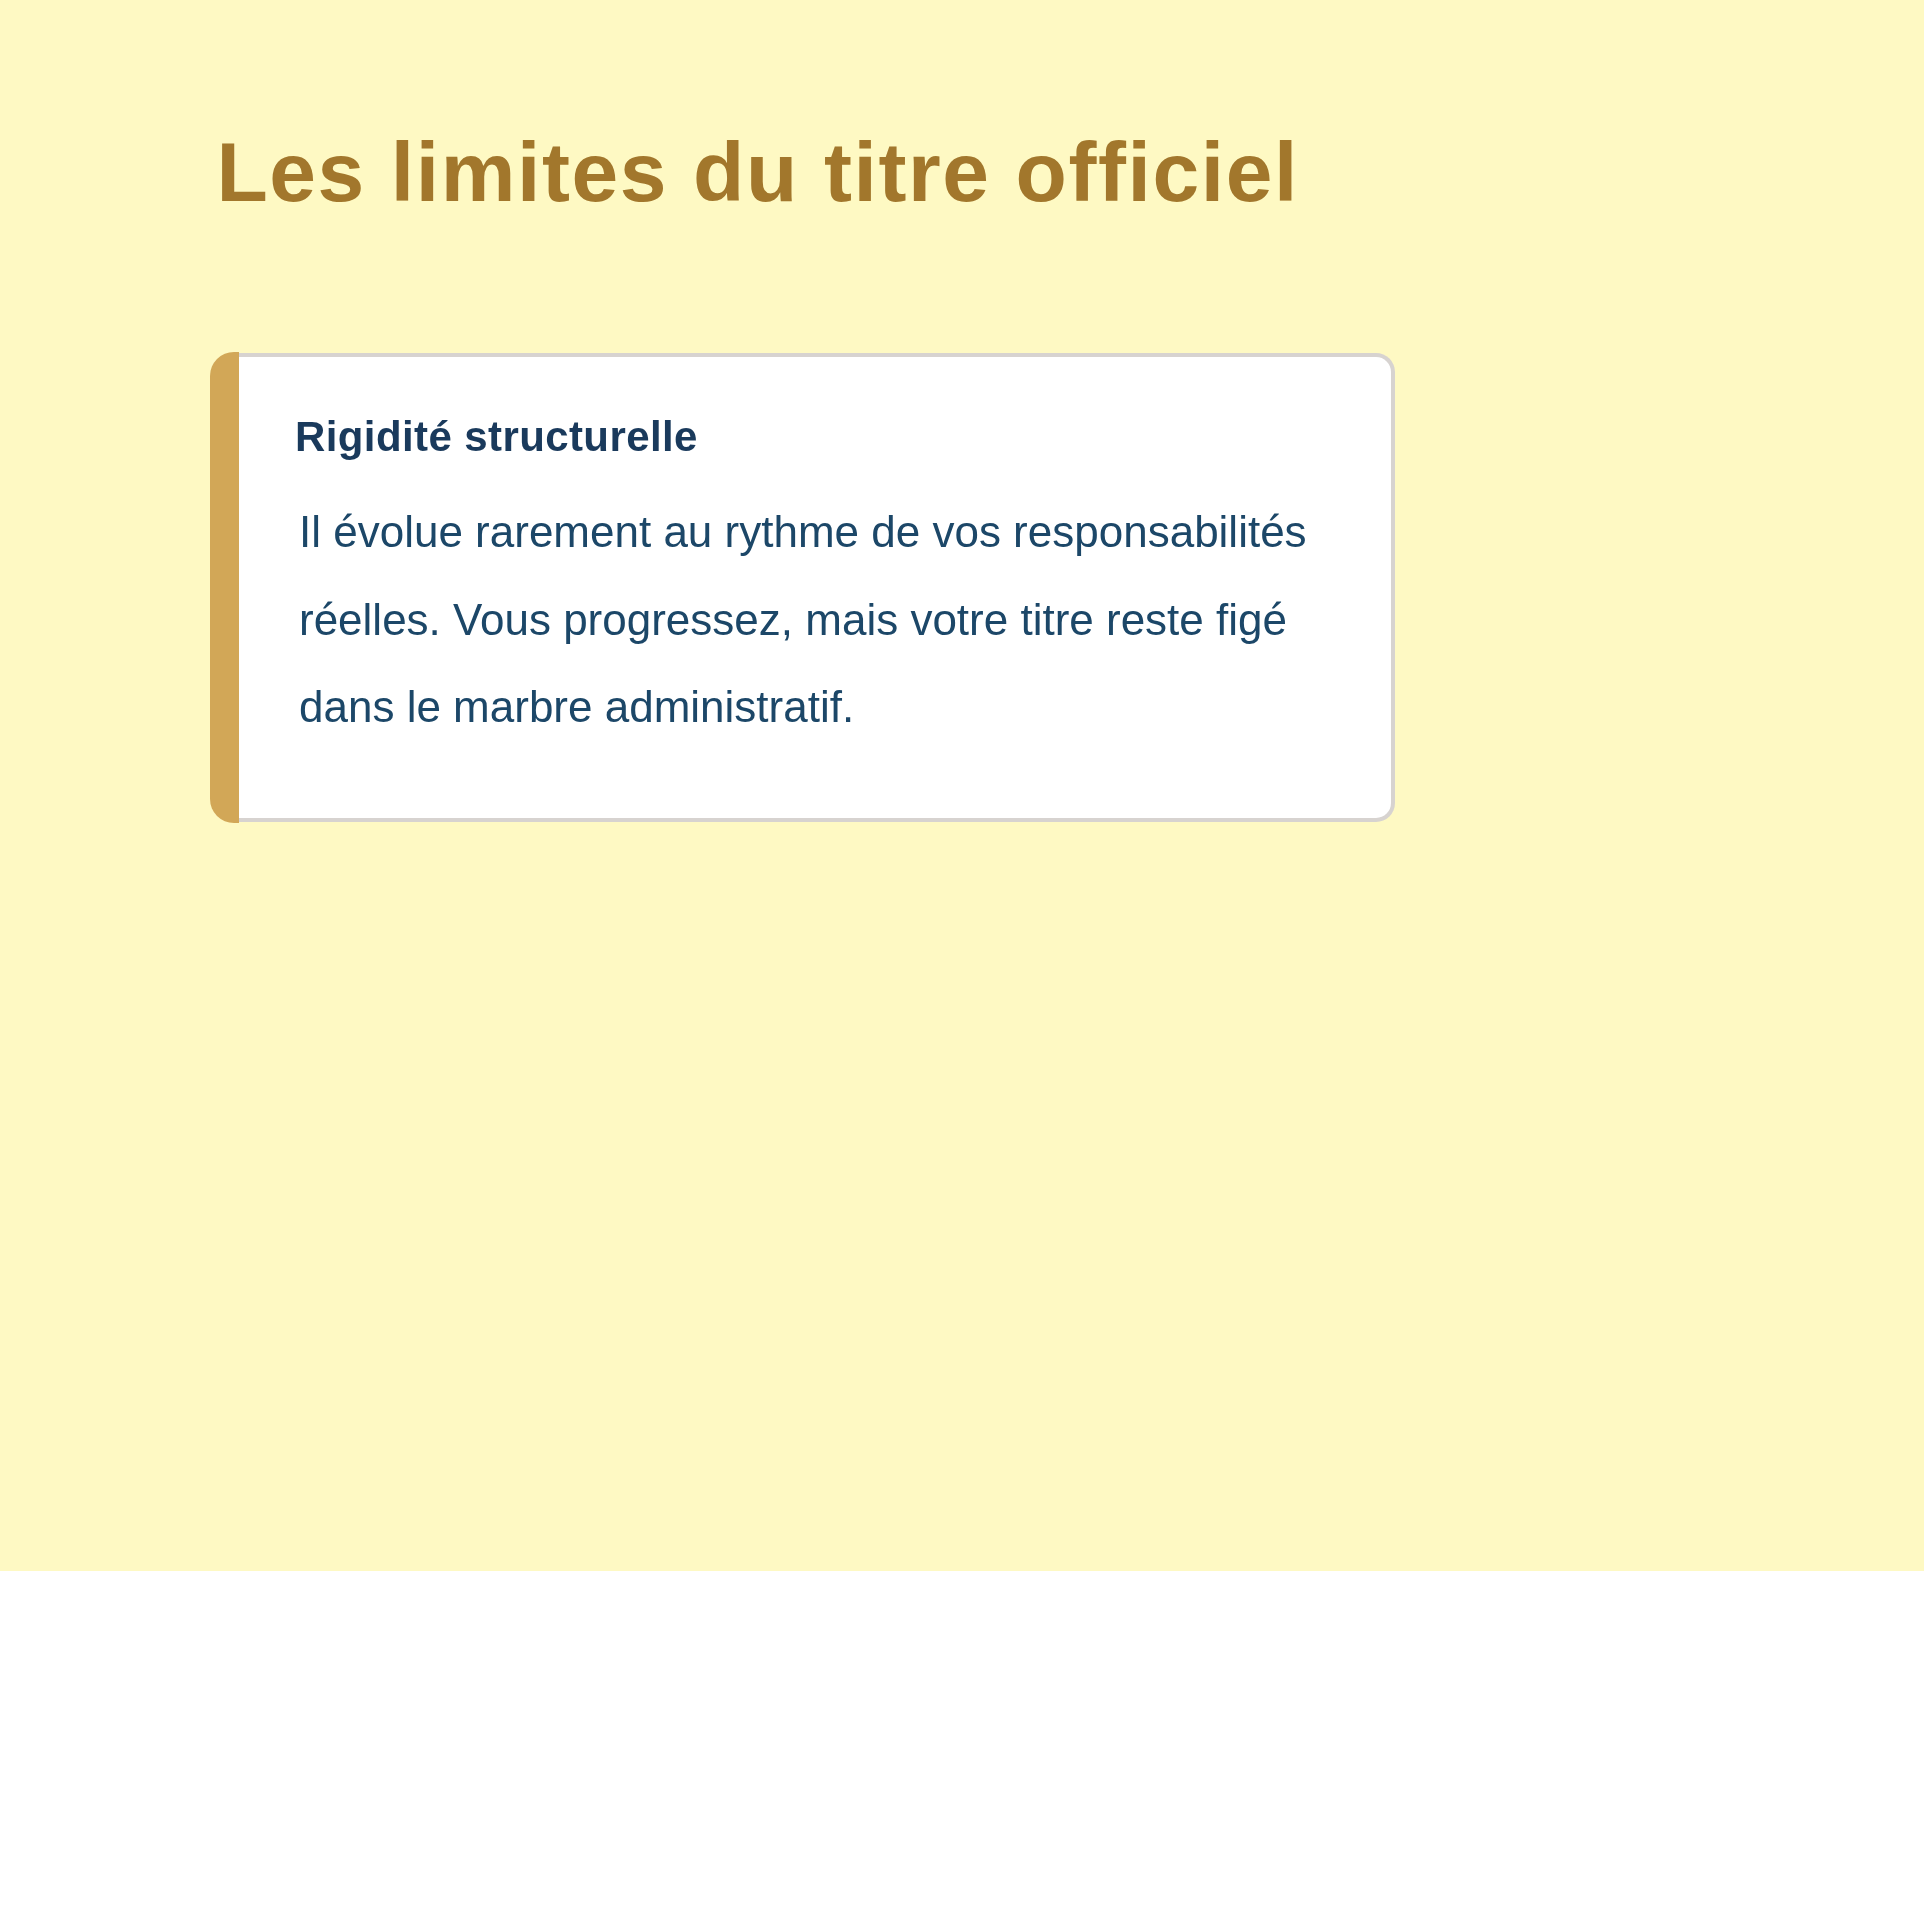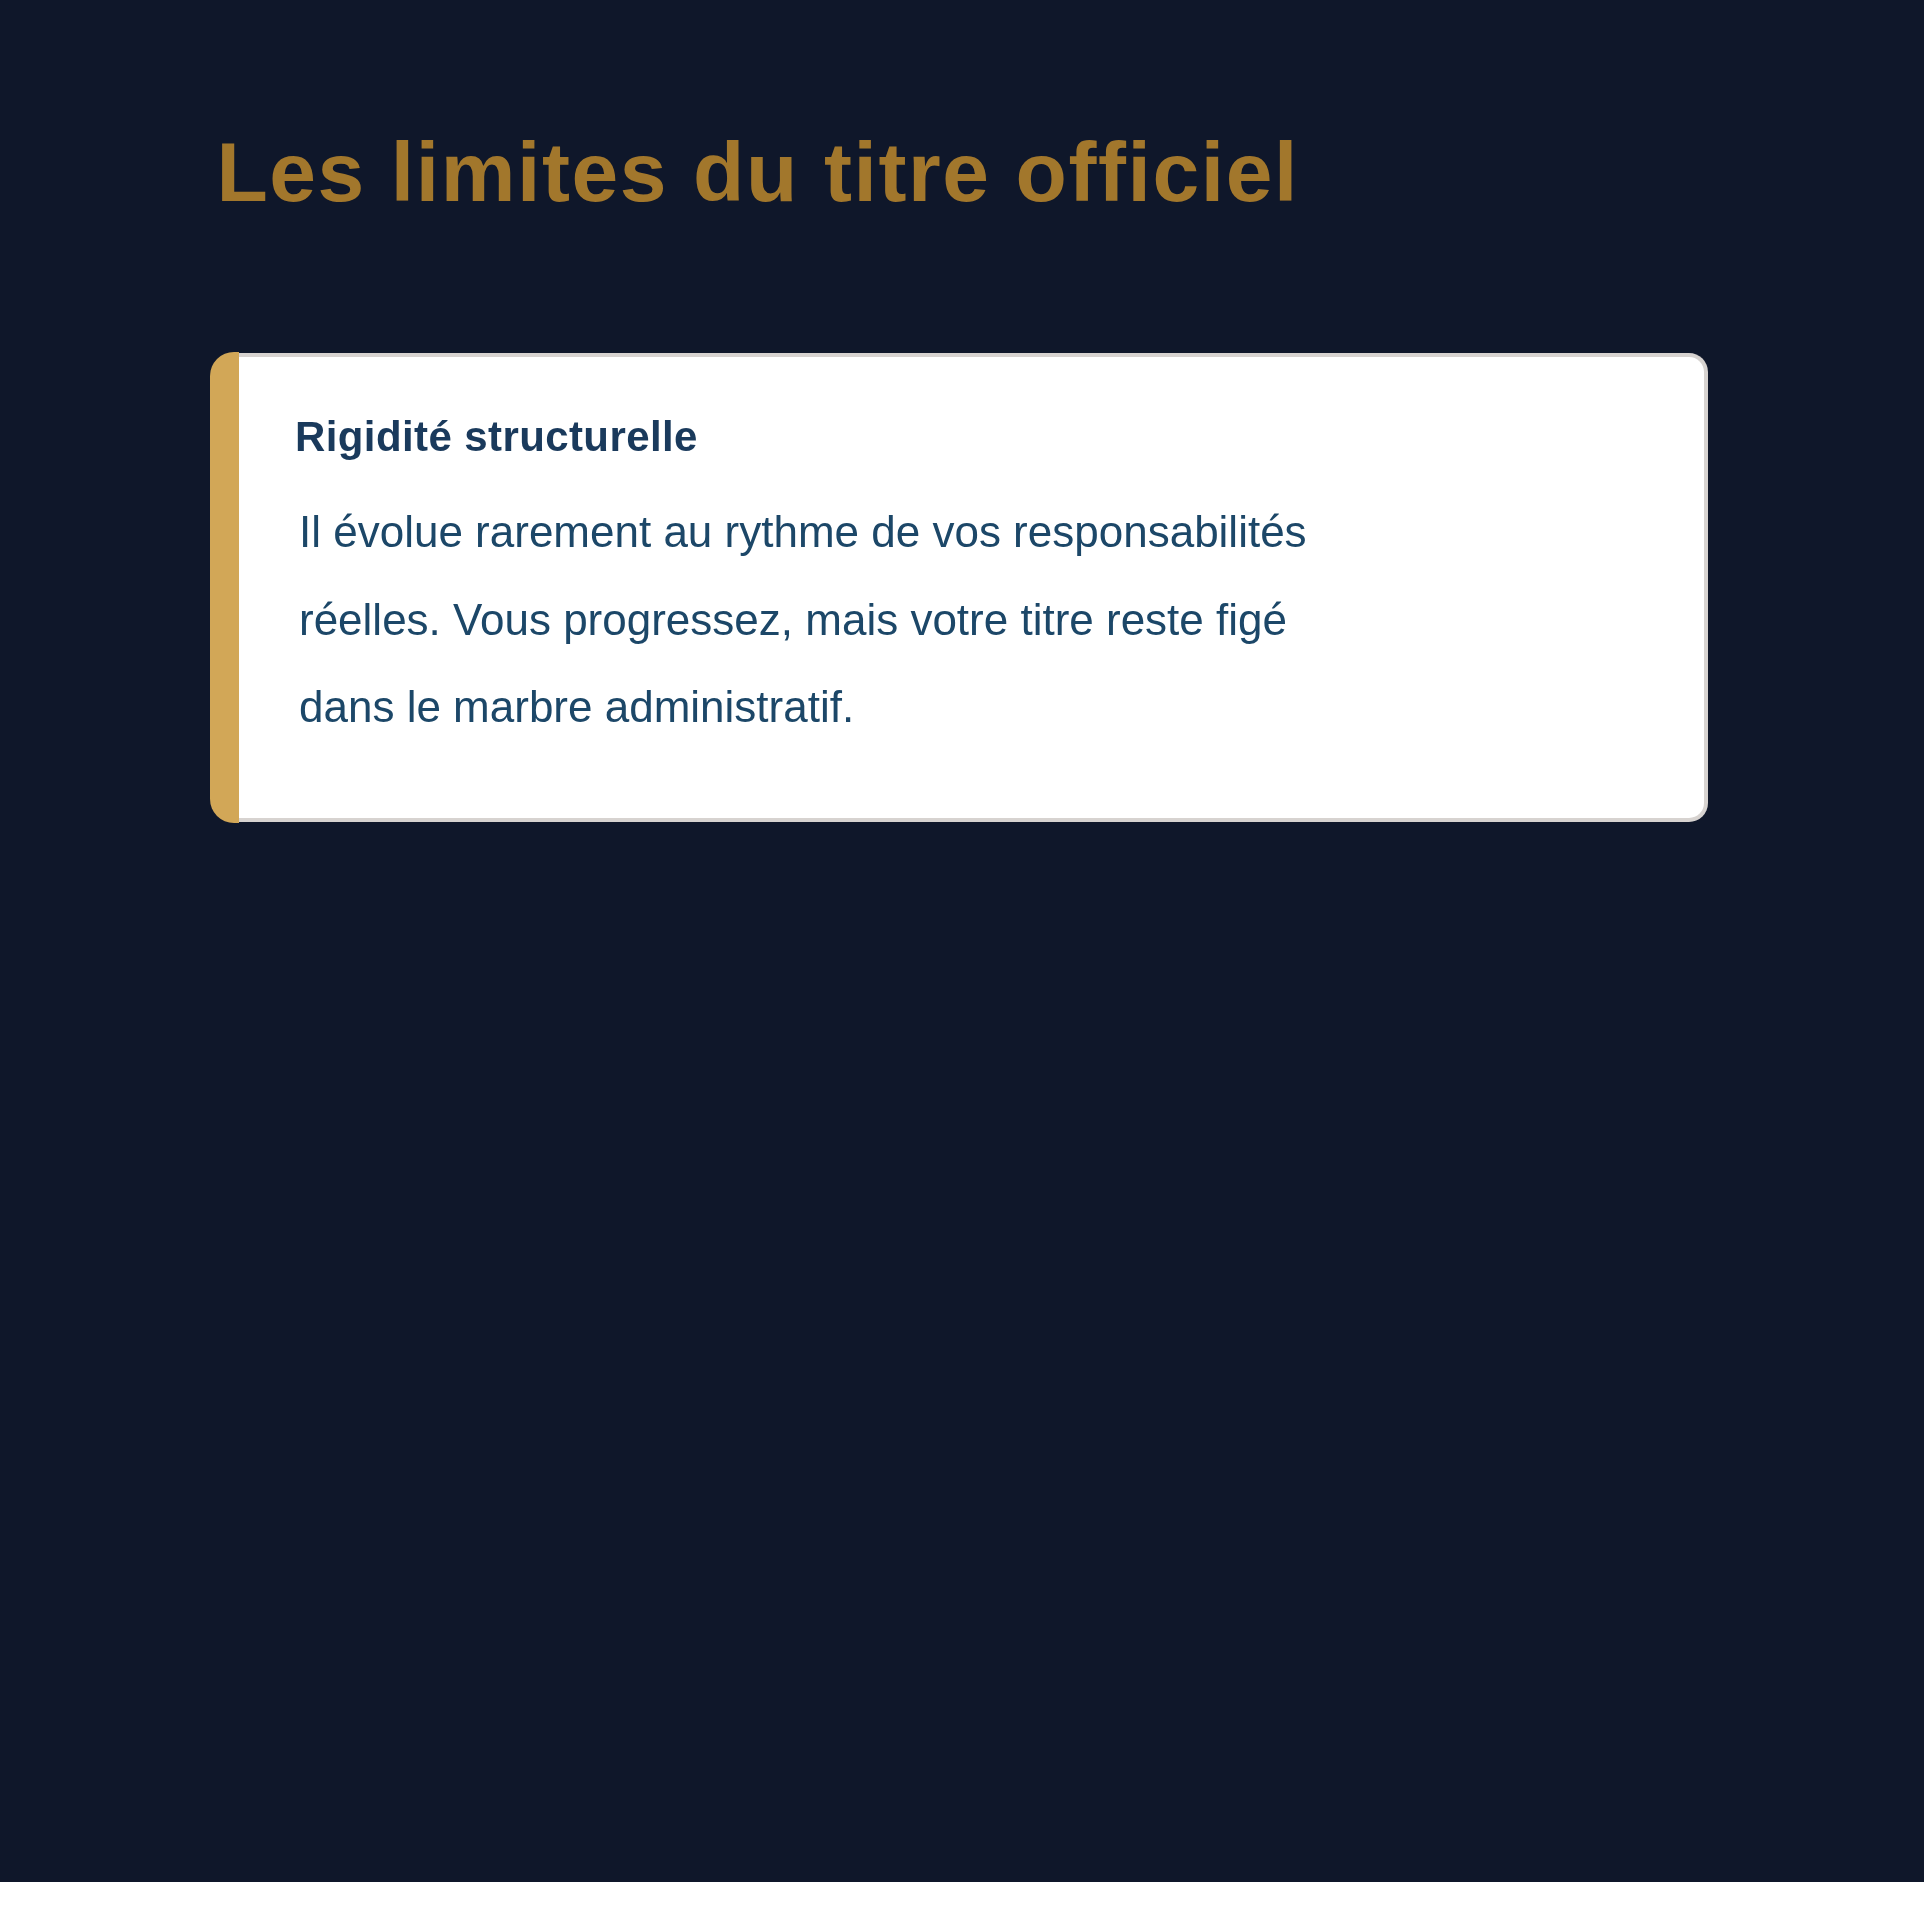--- a/index.html
+++ b/index.html
@@ -4,38 +4,38 @@
 <style>
   html, body {
     margin: 0;
     padding: 0;
     background: #ffffff;
     font-family: "Liberation Sans", sans-serif;
   }
   .page {
     position: relative;
     width: 1925px;
-    height: 1882px;
-    background: #0f172a;
+    height: 1571px;
+    background: #fef9c3;
     overflow: hidden;
     box-sizing: border-box;
     padding: 120px 217px 0 210px;
   }
   .page-title {
     margin: 0 0 0 6.4px;
     font-size: 84px;
     line-height: 1.25;
     font-weight: 700;
     letter-spacing: 1.6px;
     color: #A2772C;
   }
   .cards {
     margin-top: 128px;
     display: flex;
-    flex-direction: column;
+    flex-direction: row;
     gap: 22px;
   }
   .card {
     position: relative;
     margin-left: 29px;
     background: #ffffff;
     border: 4.8px solid #D7D3D0;
     border-left: none;
     border-radius: 0 19px 19px 0;
     padding: 55px 80px 64px 56px;

